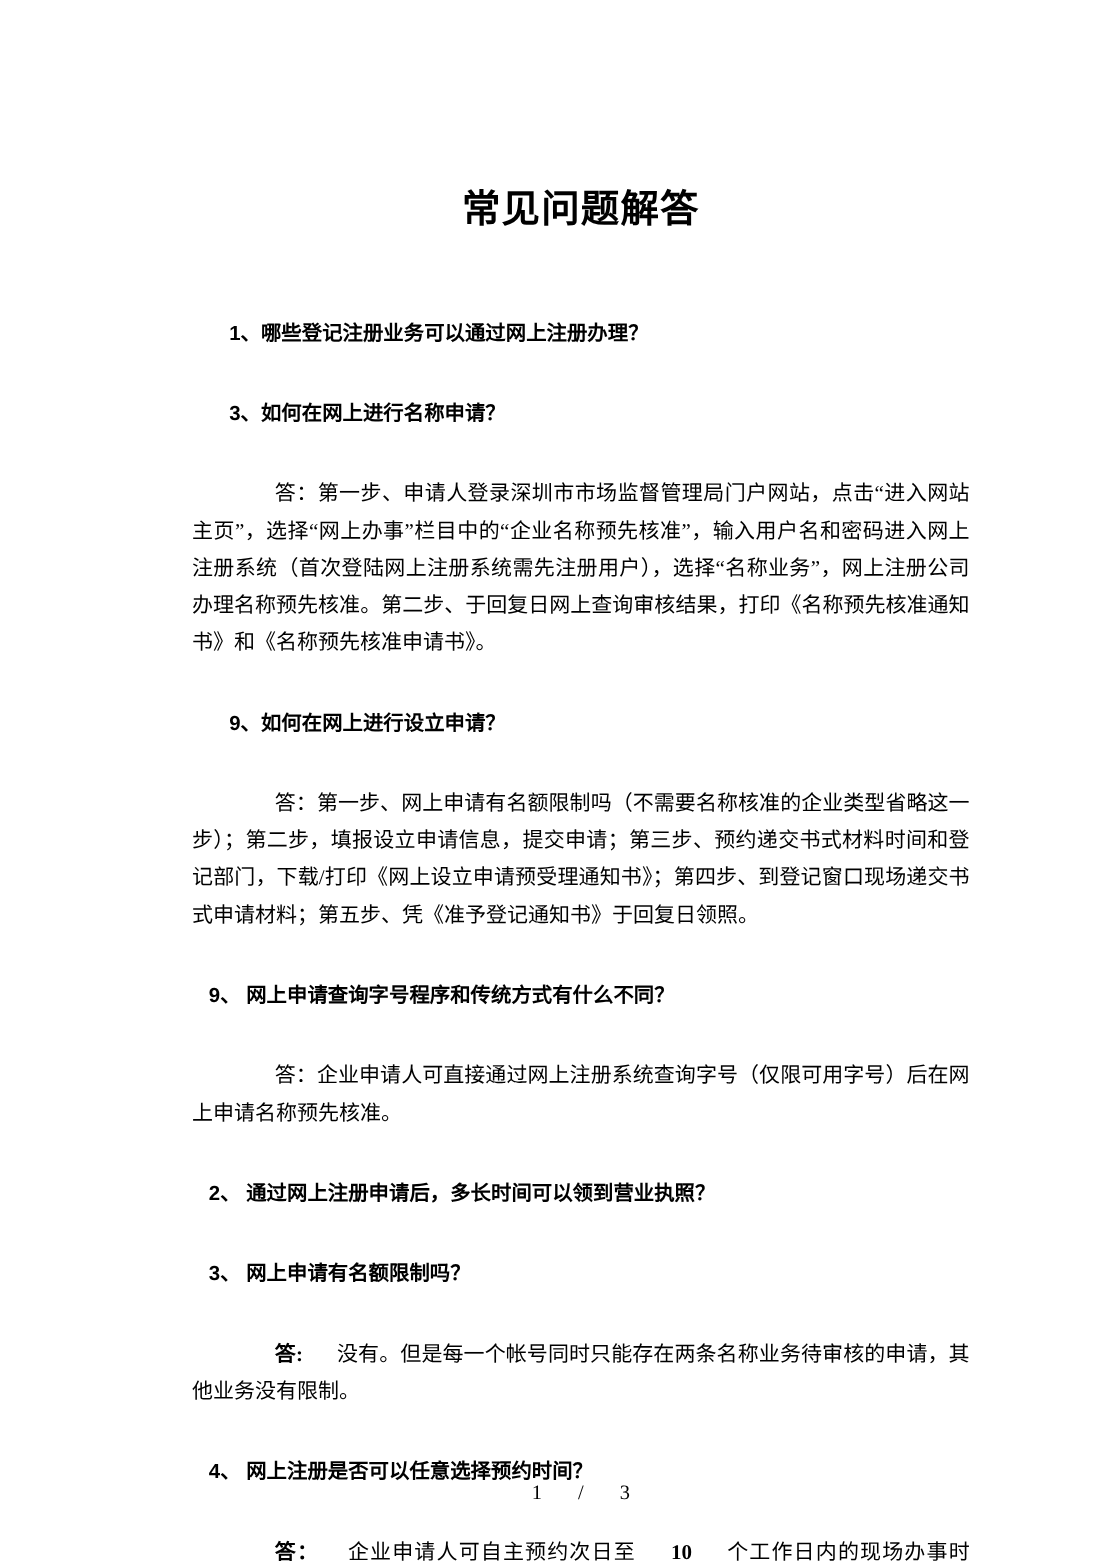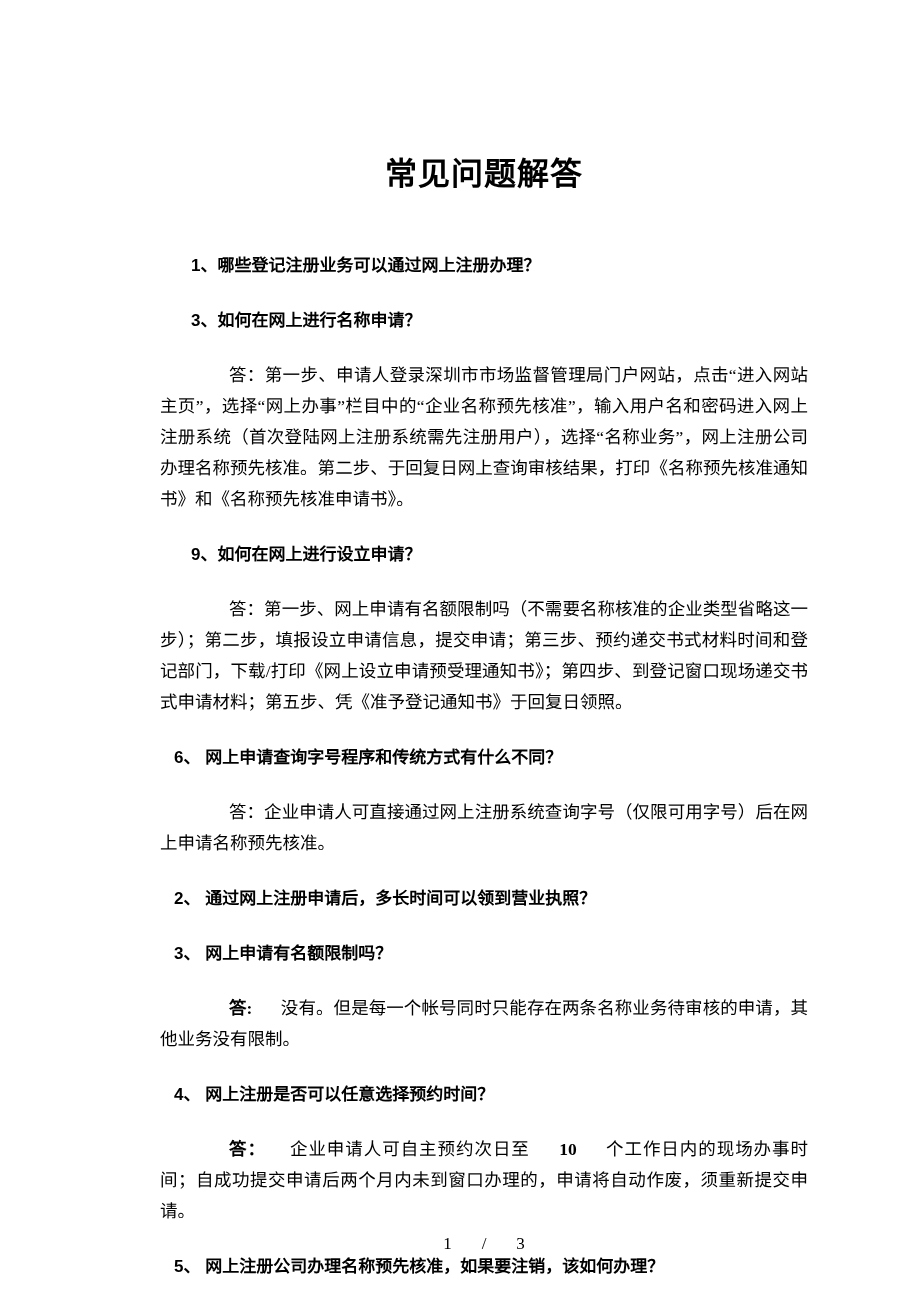--- a/index.html
+++ b/index.html
@@ -27,21 +27,21 @@
   .doc-body {
     position:absolute;
     top:202px;
     left:112px;
     width:696px;
     font-size:17.5px;
     line-height:31px;
     text-align:justify;
     word-break:break-all;
   }
-  p.block { text-align:justify; }
+  p.block { text-align:justify;margin-top:12px; }
   p.question-group1,
   p.question-group2 {
     font-weight:700;
     font-family:"Liberation Sans", sans-serif;
     font-size:17px;
   }
   p.question-group1 { text-indent:19px; }
   p.question-group2 { text-indent:2px; }
   p.answer { text-indent:57px; }
   .bold { font-weight:700; }
@@ -61,21 +61,21 @@
 
 <div class="page">
   <div class="doc-title">常见问题解答</div>
 
   <div class="doc-body">
       <p class="block question-group1"><span class="bold">1、哪些登记注册业务可以通过网上注册办理？</span></p>
       <p class="block question-group1"><span class="bold">3、如何在网上进行名称申请？</span></p>
       <p class="block answer"><span>答：第一步、申请人登录深圳市市场监督管理局门户网站，点击“进入网站主页”，选择“网上办事”栏目中的“企业名称预先核准”，输入用户名和密码进入网上注册系统（首次登陆网上注册系统需先注册用户），选择“名称业务”，网上注册公司办理名称预先核准。第二步、于回复日网上查询审核结果，打印《名称预先核准通知书》和《名称预先核准申请书》。</span></p>
       <p class="block question-group1"><span class="bold">9、如何在网上进行设立申请？</span></p>
       <p class="block answer"><span>答：第一步、网上申请有名额限制吗（不需要名称核准的企业类型省略这一步）；第二步，填报设立申请信息，提交申请；第三步、预约递交书式材料时间和登记部门，下载/打印《网上设立申请预受理通知书》；第四步、到登记窗口现场递交书式申请材料；第五步、凭《准予登记通知书》于回复日领照。</span></p>
-      <p class="block question-group2"><span class="bold">6、 网上申请查询字号程序和传统方式有什么不同？</span></p>
+      <p class="block question-group2"><span class="bold">9、 网上申请查询字号程序和传统方式有什么不同？</span></p>
       <p class="block answer"><span>答：企业申请人可直接通过网上注册系统查询字号（仅限可用字号）后在网上申请名称预先核准。</span></p>
       <p class="block question-group2"><span class="bold">2、 通过网上注册申请后，多长时间可以领到营业执照？</span></p>
       <p class="block question-group2"><span class="bold">3、 网上申请有名额限制吗？</span></p>
       <p class="block answer"><span class="bold">答:</span><span> 没有。但是每一个帐号同时只能存在两条名称业务待审核的申请，其他业务没有限制。</span></p>
       <p class="block question-group2"><span class="bold">4、 网上注册是否可以任意选择预约时间？</span></p>
       <p class="block answer"><span class="bold">答：</span><span>企业申请人可自主预约次日至 </span><span class="bold">10</span><span> 个工作日内的现场办事时间；自成功提交申请后两个月内未到窗口办理的，申请将自动作废，须重新提交申请。</span></p>
       <p class="block question-group2"><span class="bold">5、 网上注册公司办理名称预先核准，如果要注销，该如何办理？</span></p>
     </div>
 
   <div class="page-footer">

